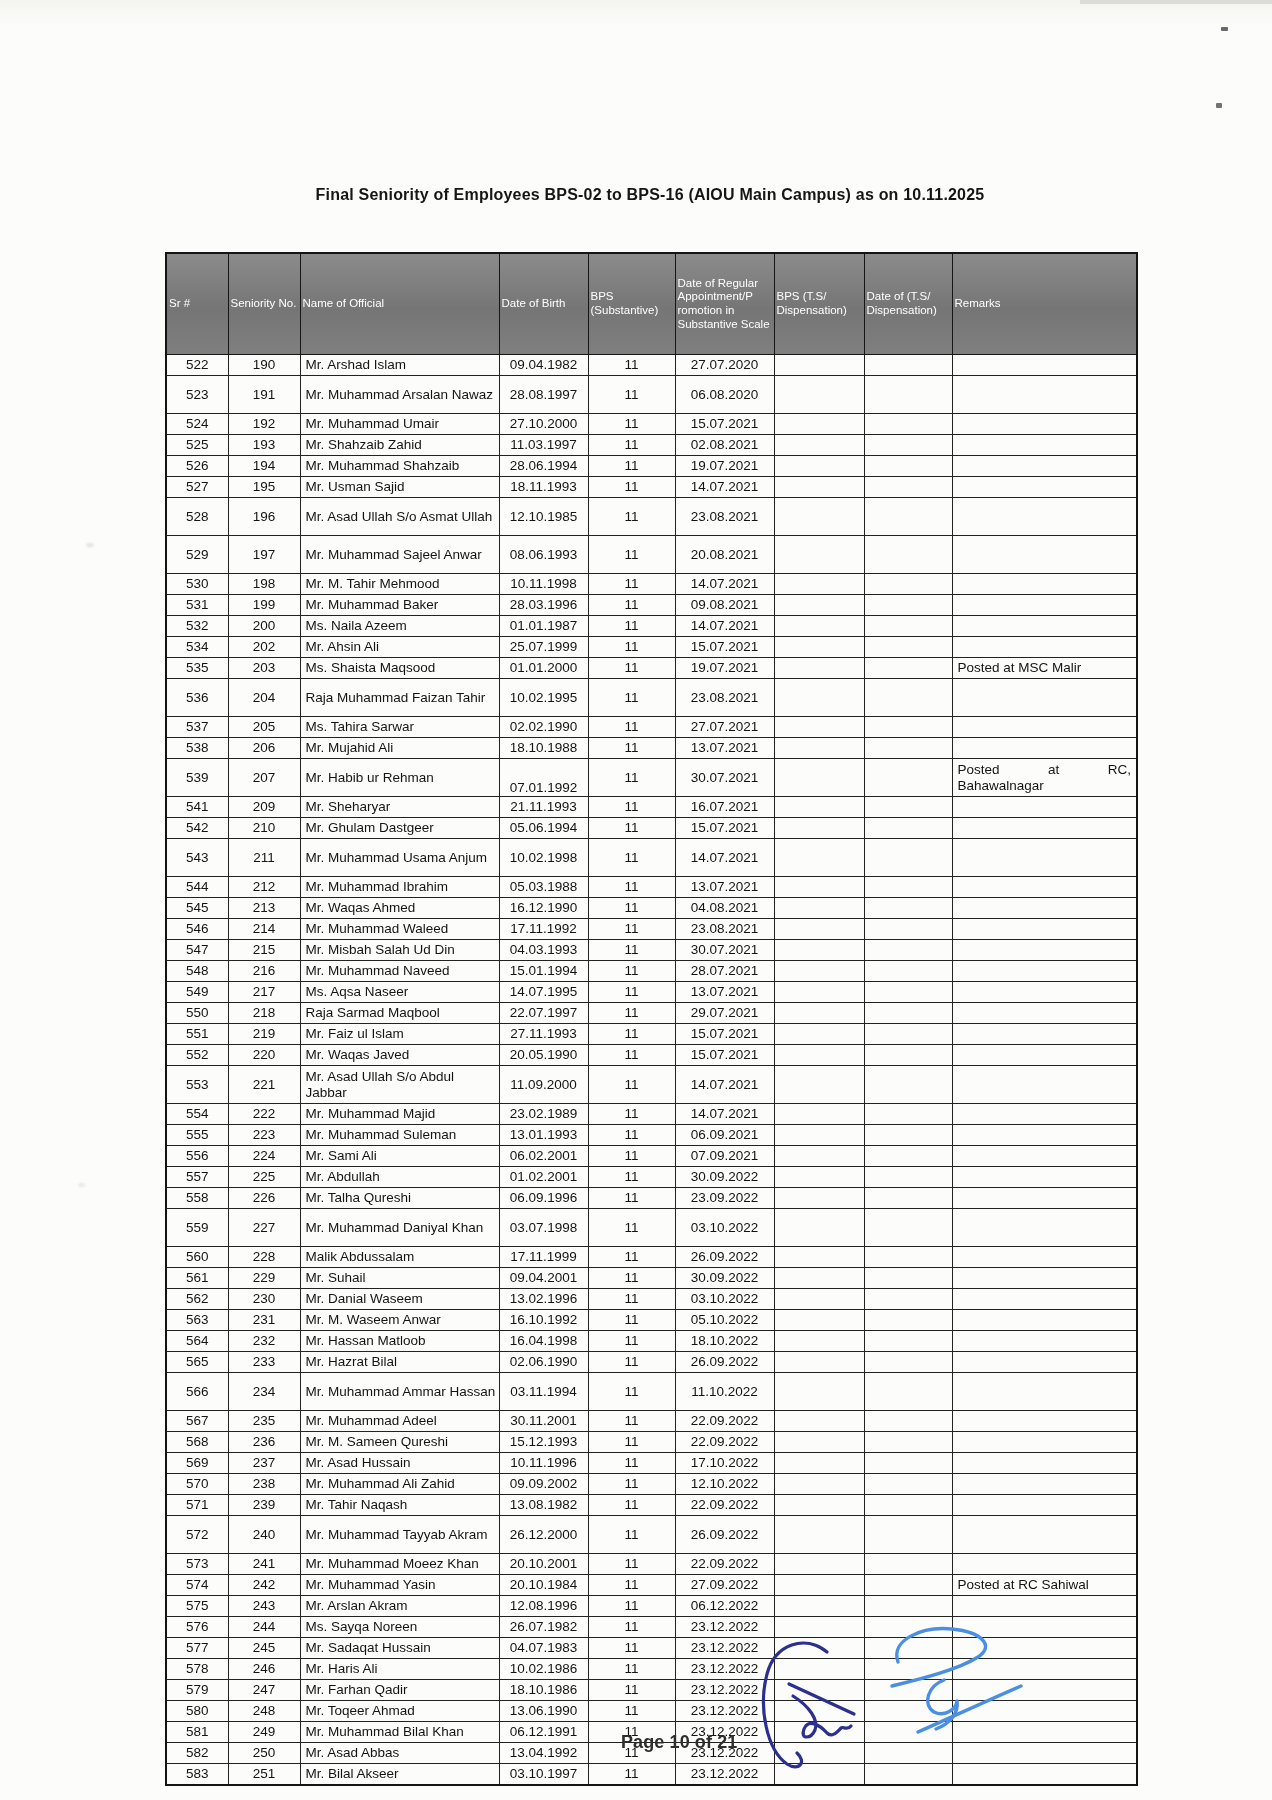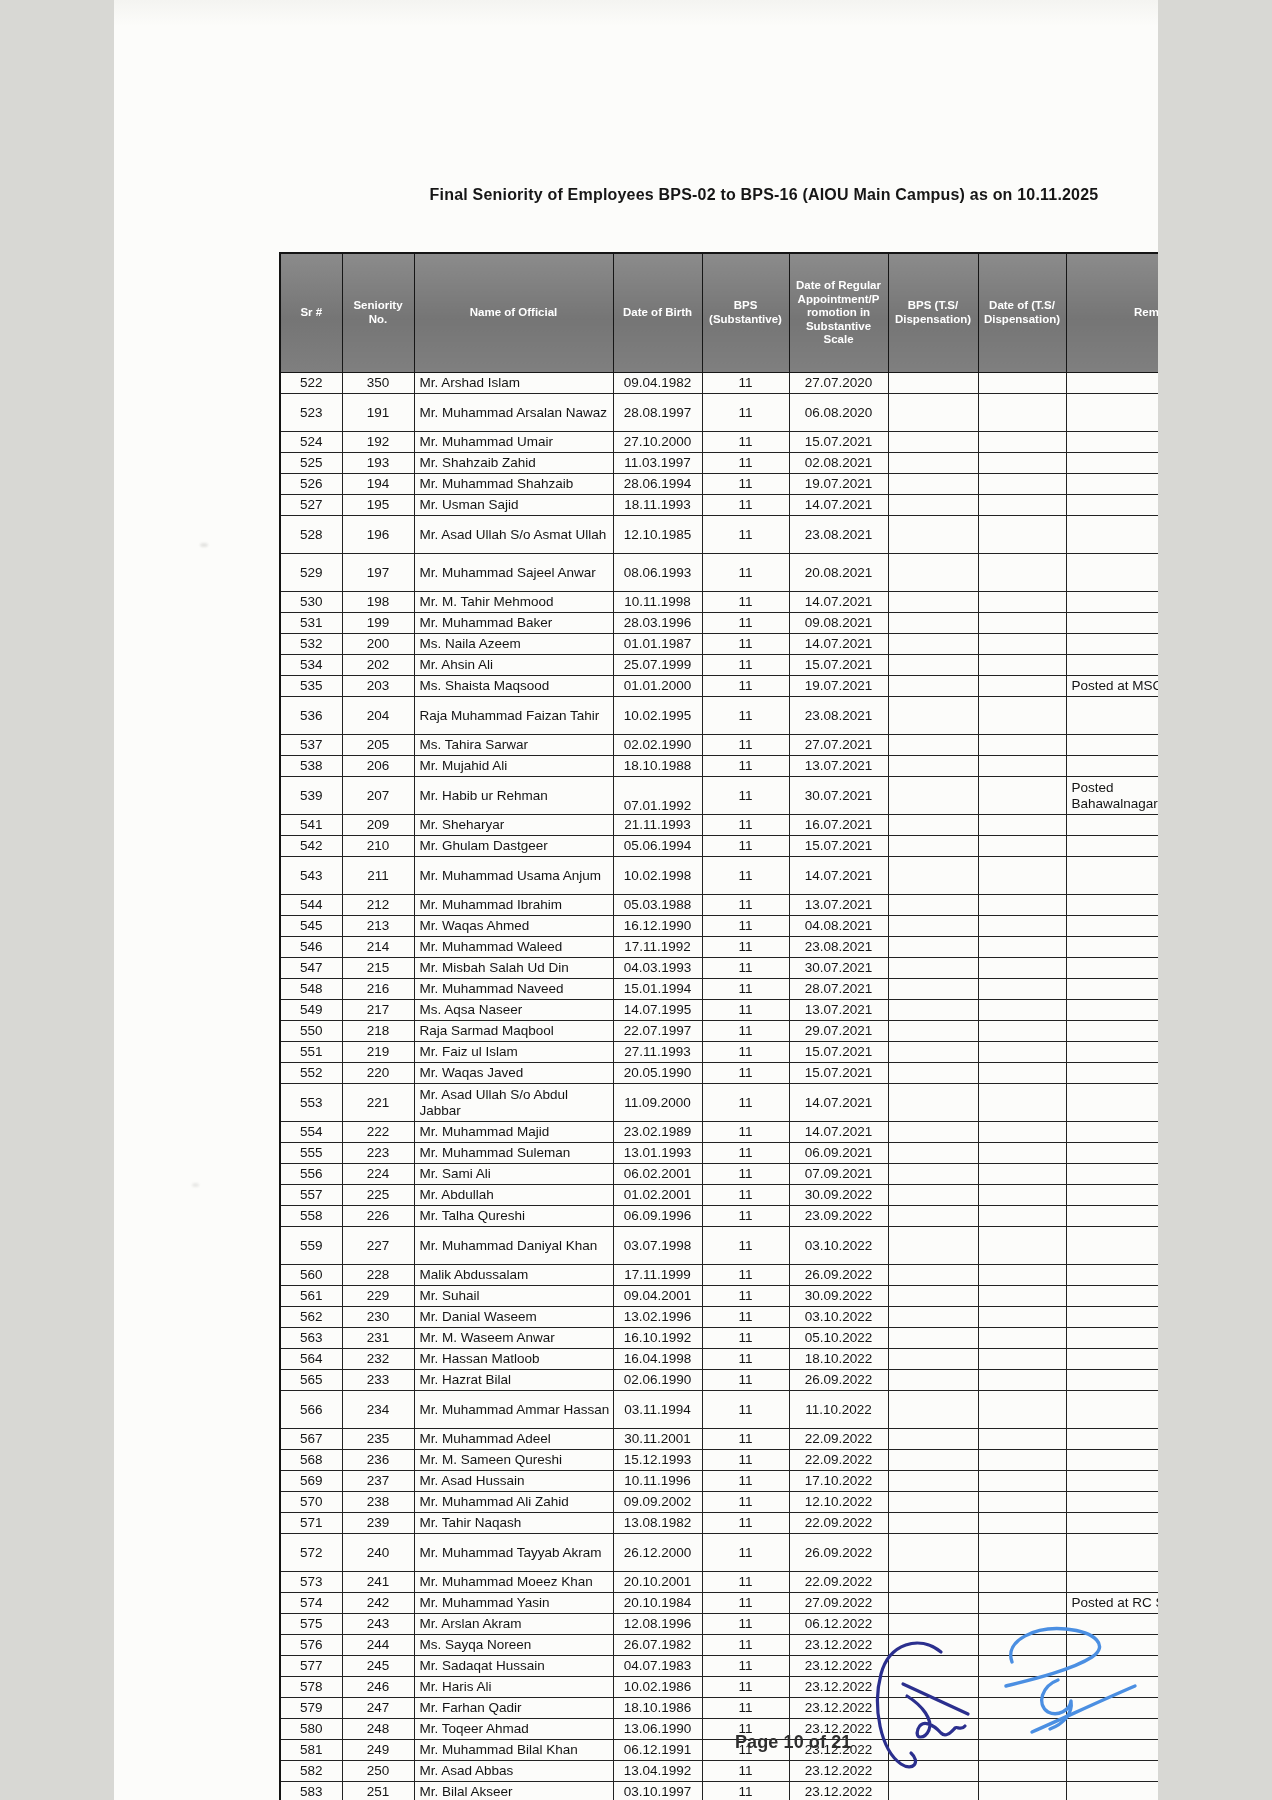--- a/index.html
+++ b/index.html
@@ -1,33 +1,33 @@
 <!DOCTYPE html>
 <html style="--sig-navy: #2b2f8e; --sig-blue: #4b8fe2;"><head>
 <meta charset="utf-8">
 <style>
   html,body { margin:0; padding:0; background:#d8d8d4; }
   .page {
-    position:relative; width:1044px; height:1800px; margin:0 auto;
+    position:relative; width:1272px; height:1800px; margin:0 auto;
     background:linear-gradient(180deg,#f4f4f1 0px,#fcfcfa 26px,#fcfcfa 100%);
     font-family:"Liberation Sans", sans-serif; color:#1a1a1a; overflow:hidden;
   }
   .doc-title {
     position:absolute; top:186px; left:150px; width:1000px; text-align:center;
     font-size:16px; font-weight:bold; letter-spacing:0.2px; color:#161616;
   }
   table.sen-table {
     position:absolute; left:165px; top:252px; width:971px;
     border-collapse:collapse; table-layout:fixed;
     border:2px solid #141414;
   }
   .sen-table th {
     background:linear-gradient(180deg,#8b8b8b 0%,#757575 55%,#7f7f7f 100%);
-    color:#ffffff; font-size:11.5px; font-weight:bold; line-height:1.18;
-    border:1px solid #161616; padding:17px 2px; text-align:center; vertical-align:middle;
+    color:#ffffff; font-size:11.5px; font-weight:normal; line-height:1.18;
+    border:1px solid #161616; padding:8px 2px; text-align:left; vertical-align:middle;
     height:84px;
   }
   .sen-table td {
     border:1px solid #222222; font-size:13.5px; line-height:1.12;
     padding:1px 3px; text-align:center; vertical-align:middle; height:18px;
     color:#141414; overflow:hidden;
   }
   .sen-table td.name { text-align:left; padding-left:5px; }
   .sen-table td.remarks { text-align:justify; padding-left:5px; padding-right:5px; }
   .sen-table tr.tall { height:38px; }
@@ -83,21 +83,21 @@
           <th>BPS (Substantive)</th>
           <th>Date of Regular Appointment/P romotion in Substantive Scale</th>
           <th>BPS (T.S/ Dispensation)</th>
           <th>Date of (T.S/ Dispensation)</th>
           <th>Remarks</th>
         </tr>
     </thead>
     <tbody id="rows-body">
         <tr>
           <td>522</td>
-          <td>350</td>
+          <td>190</td>
           <td class="name">Mr. Arshad Islam</td>
           <td>09.04.1982</td>
           <td>11</td>
           <td>27.07.2020</td>
           <td></td>
           <td></td>
           <td class="remarks"></td>
         </tr>
         <tr class="tall">
           <td>523</td>

